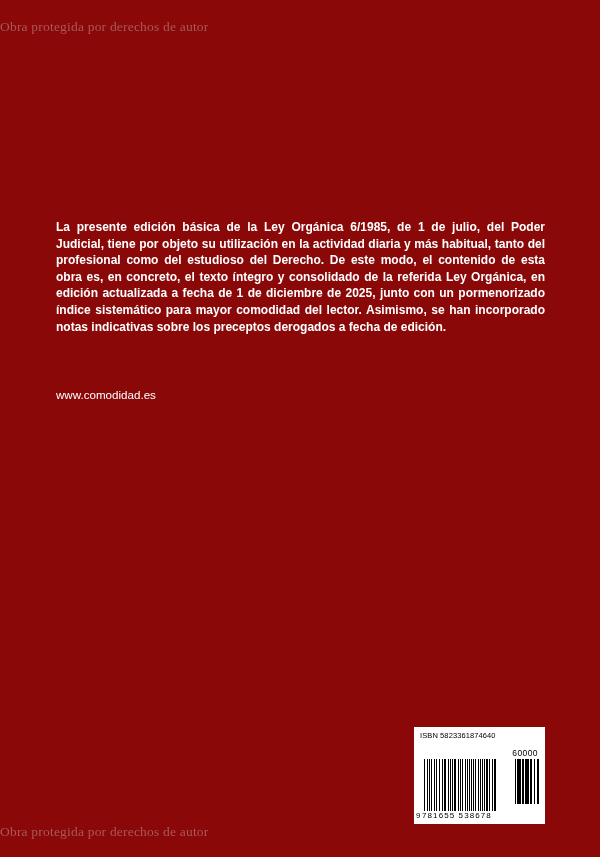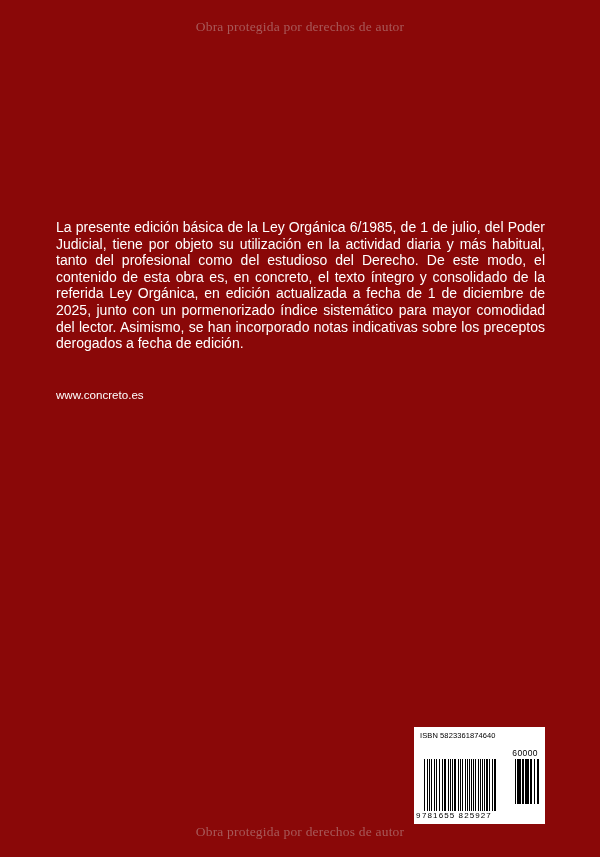--- a/index.html
+++ b/index.html
@@ -17,42 +17,42 @@
   .page {
     position: relative;
     width: 600px;
     height: 857px;
     background: #8a0808;
   }
   .watermark {
     position: absolute;
     left: 0;
     width: 600px;
-    text-align: center;
     color: #a85a5a;
     font-size: 13.5px;
     letter-spacing: 0.2px;
     font-family: "Liberation Serif", serif;
   }
   .watermark-top {
     top: 19px;
   }
   .watermark-bottom {
     top: 824px;
   }
   .blurb {
     position: absolute;
     left: 56px;
     top: 219px;
     width: 489px;
     color: #ffffff;
-    font-size: 14px;
+    font-size: 12px;
     line-height: 16.6px;
     text-align: justify;
     text-justify: inter-word;
+    font-weight: bold;
   }
   .collection {
     position: absolute;
     left: 56px;
     top: 348px;
     width: 489px;
     color: #ffffff;
     font-size: 11.6px;
     line-height: 16.6px;
   }
@@ -139,21 +139,21 @@
 </head>
 <body>
 
 <div class="page">
 
   <div class="watermark watermark-top">Obra protegida por derechos de autor</div>
 
   <div class="blurb">La presente edición básica de la Ley Orgánica 6/1985, de 1 de julio, del Poder Judicial, tiene por objeto su utilización en la actividad diaria y más habitual, tanto del profesional como del estudioso del Derecho. De este modo, el contenido de esta obra es, en concreto, el texto íntegro y consolidado de la referida Ley Orgánica, en edición actualizada a fecha de 1 de diciembre de 2025, junto con un pormenorizado índice sistemático para mayor comodidad del lector. Asimismo, se han incorporado notas indicativas sobre los preceptos derogados a fecha de edición.</div>
 
 
-  <div class="website">www.concreto.es</div>
+  <div class="website">www.comodidad.es</div>
 
   <div class="barcode-block">
     <div class="isbn-label">ISBN 5823361874640</div>
     <div class="ean5-label">60000</div>
     <div class="bars-main" id="bars-main">
         <span style="width:1px;height:100%"></span>
         <span style="width:2px;background:transparent"></span>
         <span style="width:1px;height:100%"></span>
         <span style="width:1px;background:transparent"></span>
         <span style="width:1px;height:100%"></span>
@@ -227,18 +227,18 @@
         <span style="width:2px;height:100%"></span>
         <span style="width:1px;background:transparent"></span>
         <span style="width:2px;height:100%"></span>
         <span style="width:2px;background:transparent"></span>
         <span style="width:2px;height:100%"></span>
         <span style="width:2px;background:transparent"></span>
         <span style="width:2px;height:100%"></span>
         <span style="width:1px;background:transparent"></span>
       </div>
     <div class="digit-lead">9</div>
-    <div class="digits">781655 825927</div>
+    <div class="digits">781655 538678</div>
   </div>
 
   <div class="watermark watermark-bottom">Obra protegida por derechos de autor</div>
 
 </div>
 
 </body></html>

